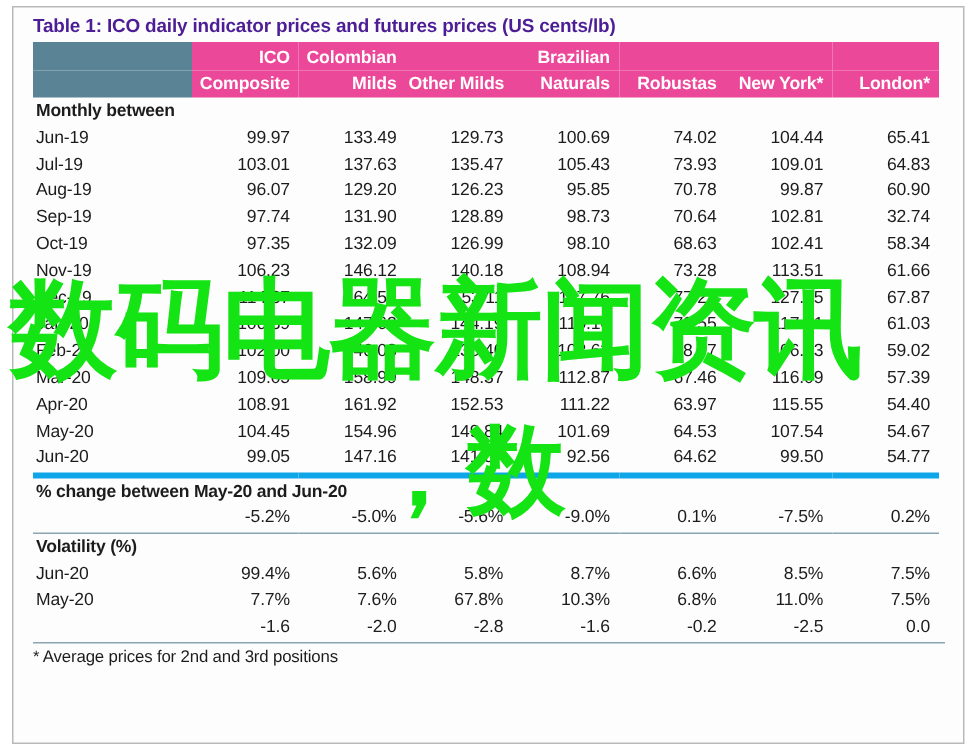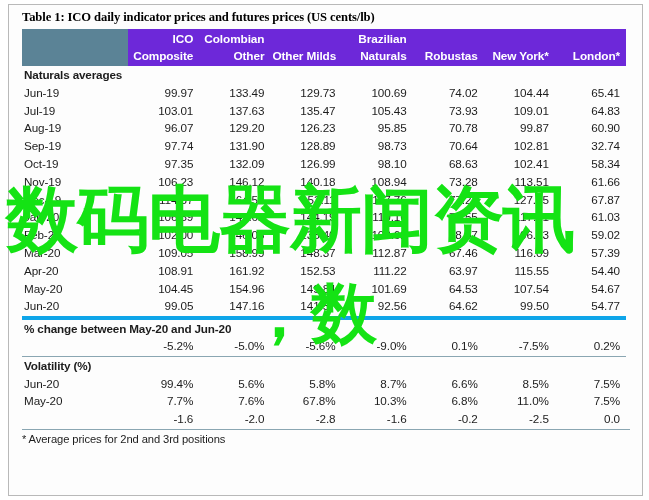--- a/index.html
+++ b/index.html
@@ -40,41 +40,40 @@
     position: absolute;
     left: 22px;
     top: 10px;
     width: 608px;
     z-index: 2;
   }
 
   .table-title {
     font-size: 12.6px;
     font-weight: bold;
-    color: #000000;
+    color: #4c1d95;
     letter-spacing: -0.1px;
     white-space: nowrap;
     padding-bottom: 4px;
-    font-family: Liberation Serif, serif;
   }
 
   table.ico {
     border-collapse: collapse;
     width: 604px;
     table-layout: fixed;
     font-size: 11.6px;
     color: #1c1c1c;
   }
 
   table.ico col.c-label { width: 106px; }
   table.ico col.c-data  { width: 71px; }
 
   
   thead th {
-    background: #6d28d9;
+    background: #ec4899;
     color: #ffffff;
     font-weight: bold;
     font-size: 11.8px;
     padding: 1px 6px 1px 2px;
     text-align: right;
     vertical-align: bottom;
     line-height: 14.5px;
     white-space: nowrap;
     letter-spacing: -0.1px;
   }
@@ -179,33 +178,33 @@
           <th>Colombian</th>
           <th></th>
           <th>Brazilian</th>
           <th></th>
           <th></th>
           <th></th>
         </tr>
         <tr class="band-bot">
           <th class="blank"></th>
           <th>Composite</th>
-          <th>Other</th>
+          <th>Milds</th>
           <th>Other Milds</th>
           <th>Naturals</th>
           <th>Robustas</th>
           <th>New York*</th>
           <th>London*</th>
         </tr>
       </thead>
 
       <tbody>
 
         <tr class="section">
-          <td class="label">Naturals averages</td>
+          <td class="label">Monthly between</td>
           <td></td>
           <td></td>
           <td></td>
           <td></td>
           <td></td>
           <td></td>
           <td></td>
         </tr>
 
         <tr>

